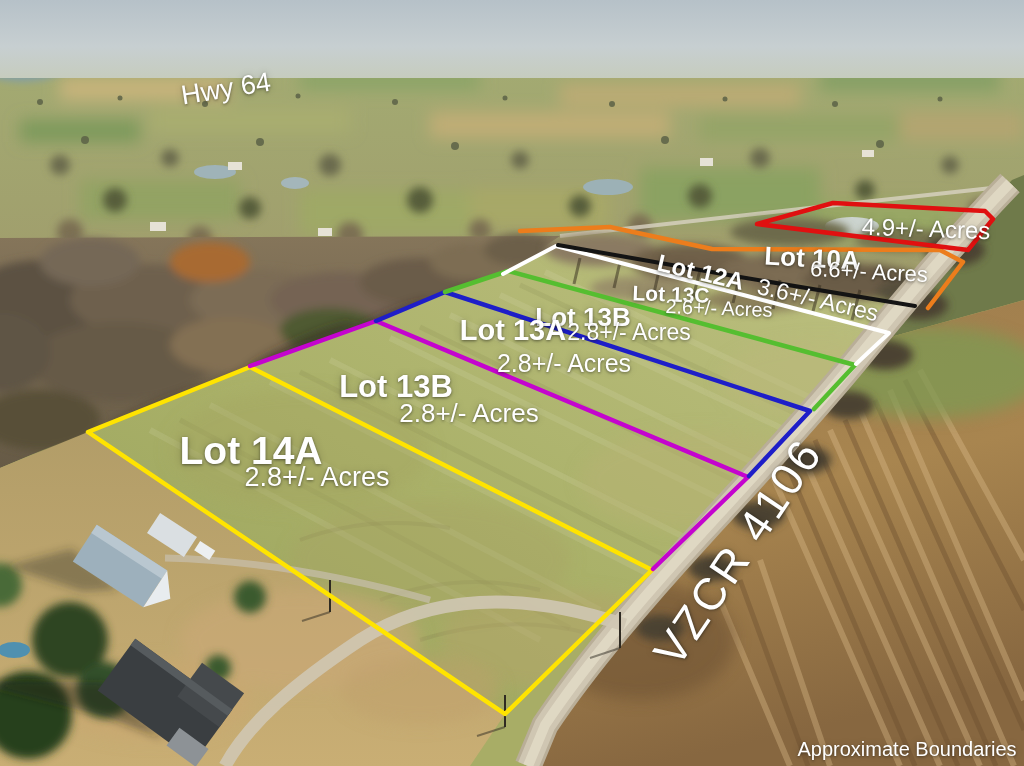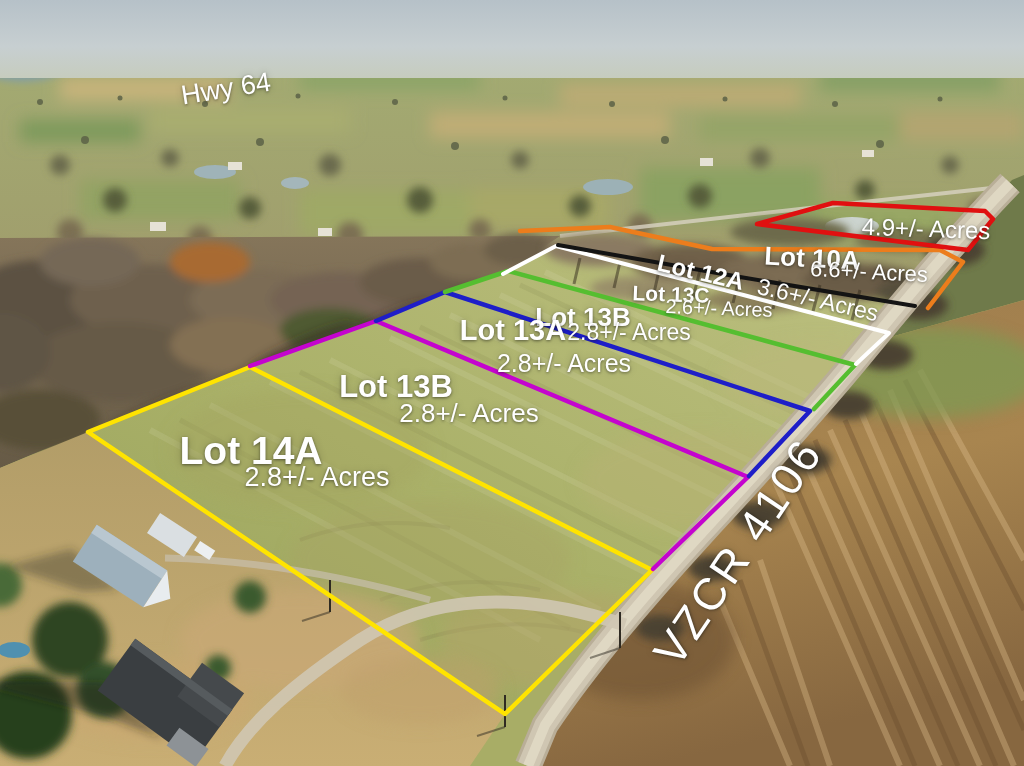--- a/index.html
+++ b/index.html
@@ -307,14 +307,15 @@
 <div class="lbl ac" style="left:564px;top:363px;font-size:25px;transform:translate(-50%,-50%);">2.8+/- Acres</div>
 
 <div class="lbl name" style="left:396px;top:386px;font-size:31px;transform:translate(-50%,-50%);">Lot 13B</div>
 <div class="lbl ac" style="left:469px;top:413px;font-size:26px;transform:translate(-50%,-50%);">2.8+/- Acres</div>
 
 <div class="lbl name" style="left:251px;top:442px;font-size:39px;transform:translate(-50%,-50%);margin-top:8px;">Lot 14A</div>
 <div class="lbl ac" style="left:317px;top:477px;font-size:27px;transform:translate(-50%,-50%);">2.8+/- Acres</div>
 
 <div class="lbl road" style="left:738px;top:552px;font-size:45px;letter-spacing:3px;transform:translate(-50%,-50%) rotate(-56deg);">VZCR 4106</div>
 
+<div class="lbl ac" style="left:907px;top:749px;font-size:20px;transform:translate(-50%,-50%);">Approximate Boundaries</div>
 
 </div>
 
 </body></html>

